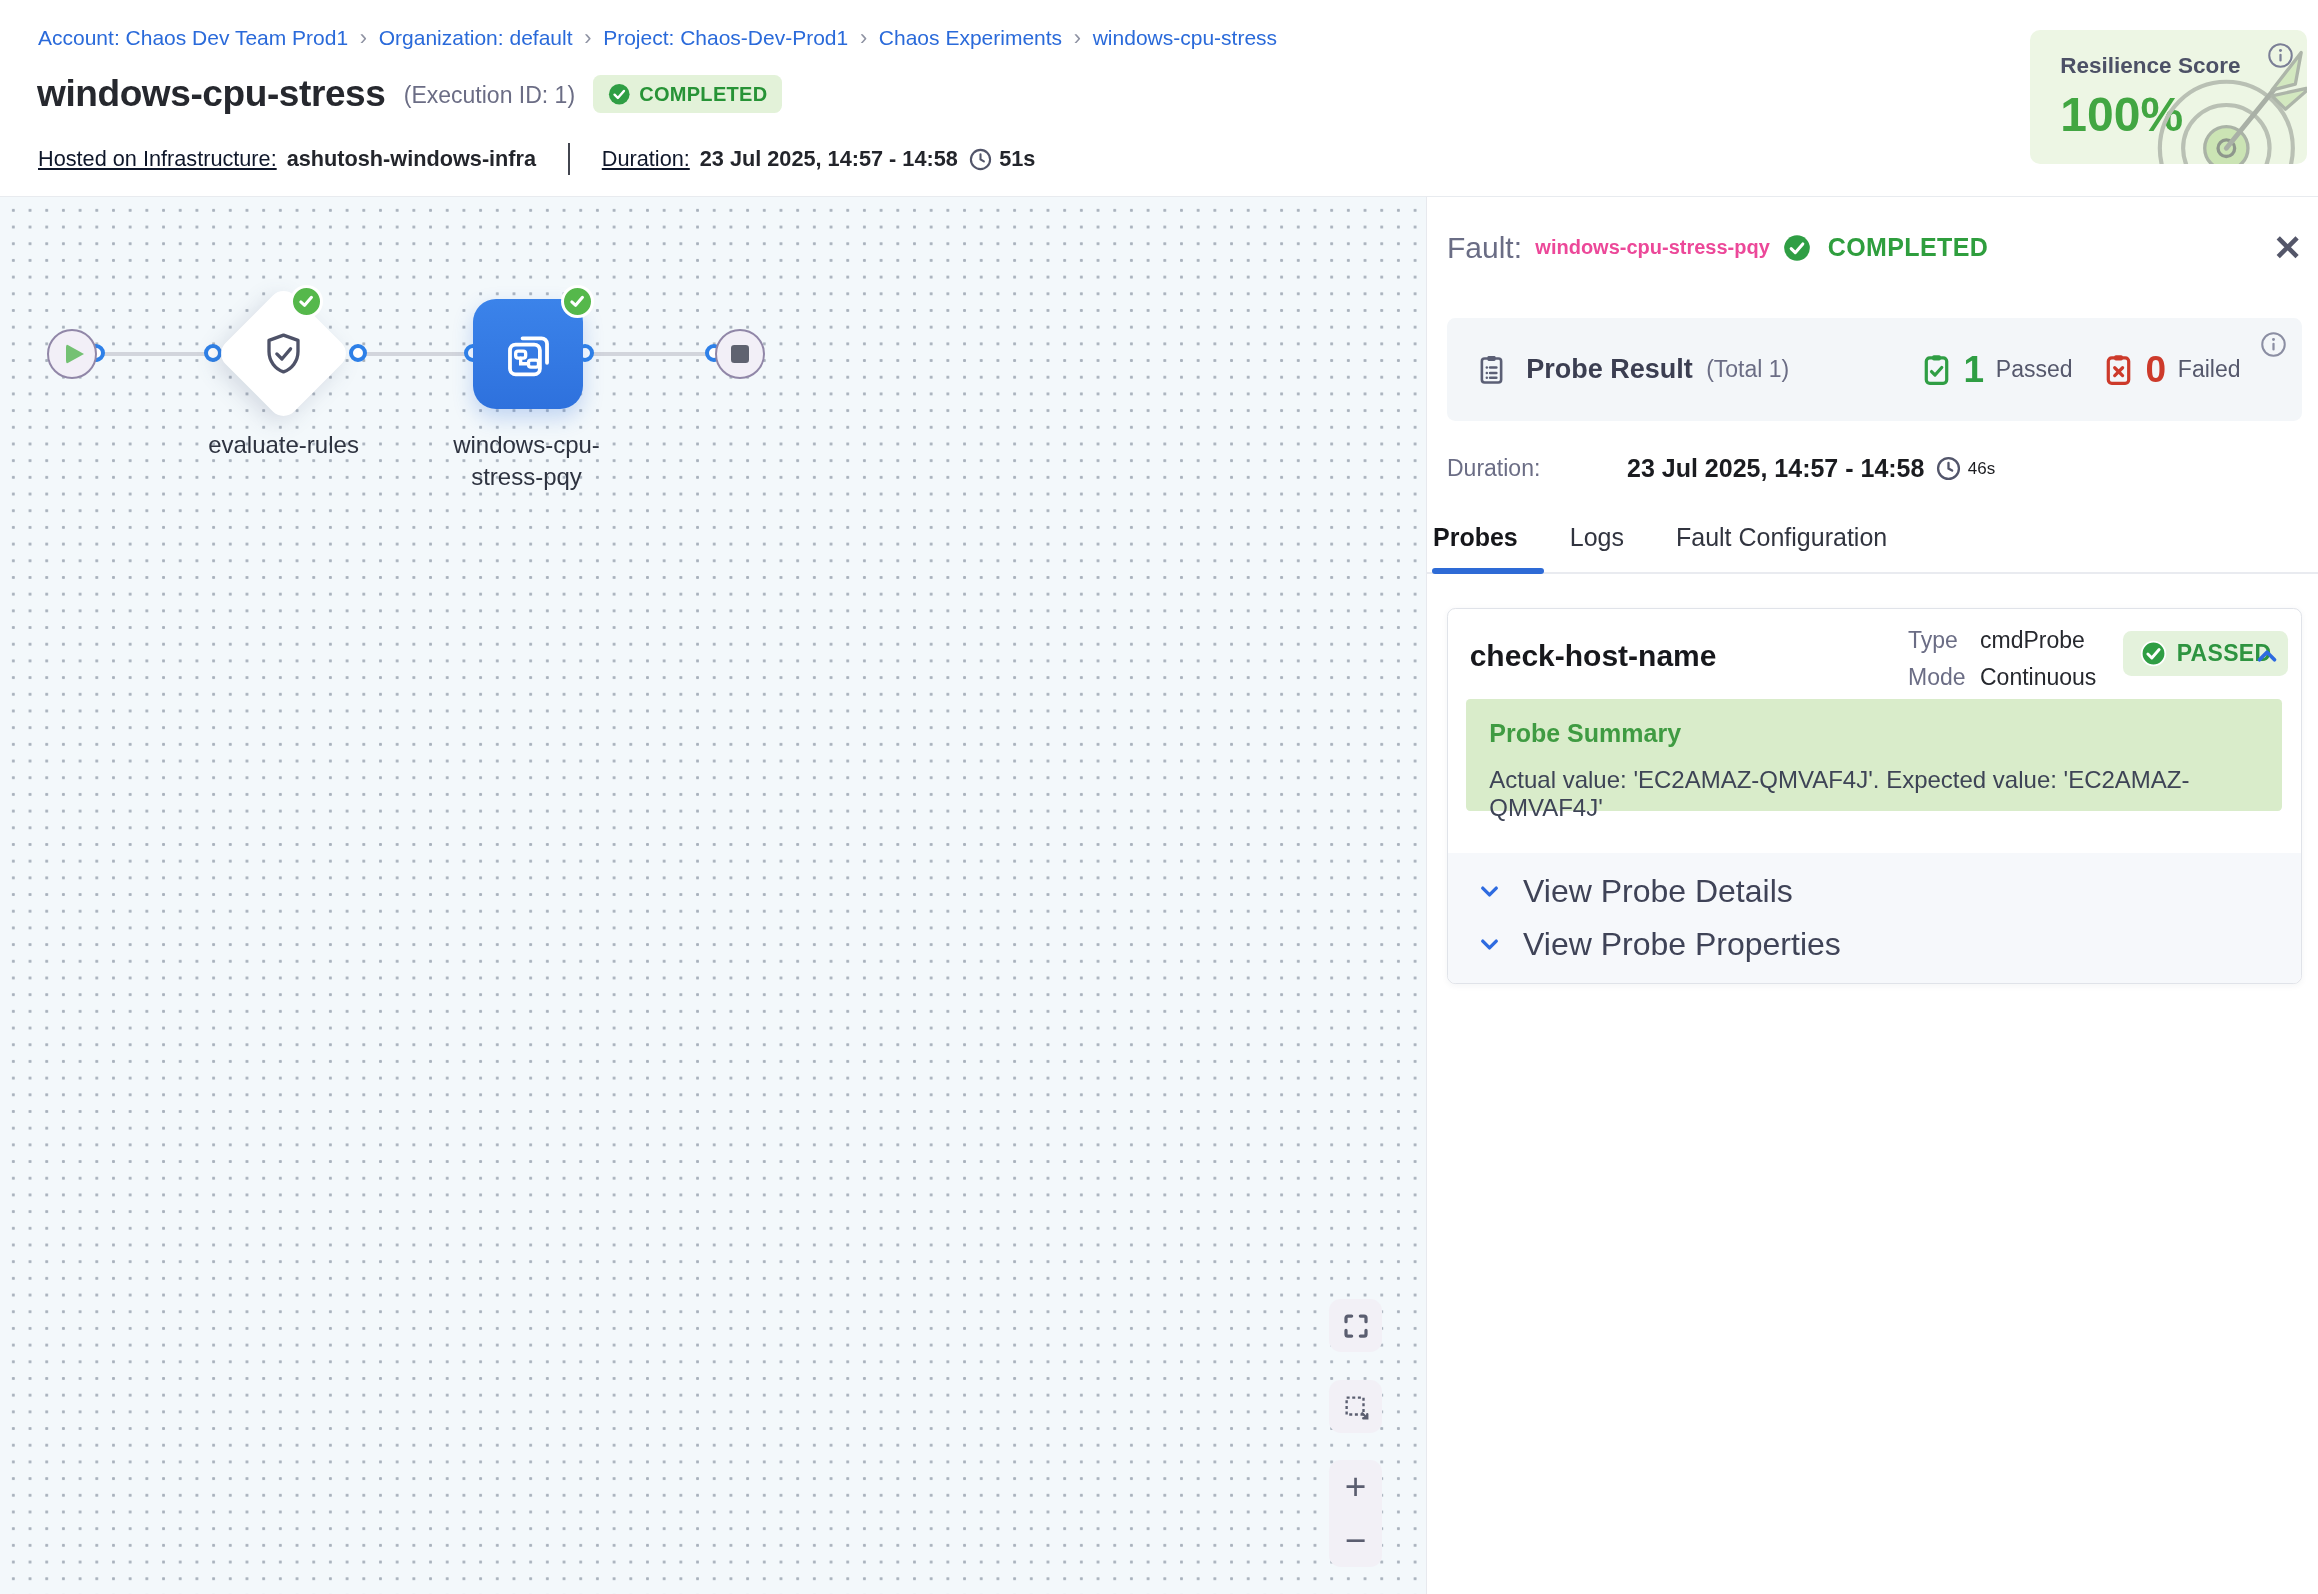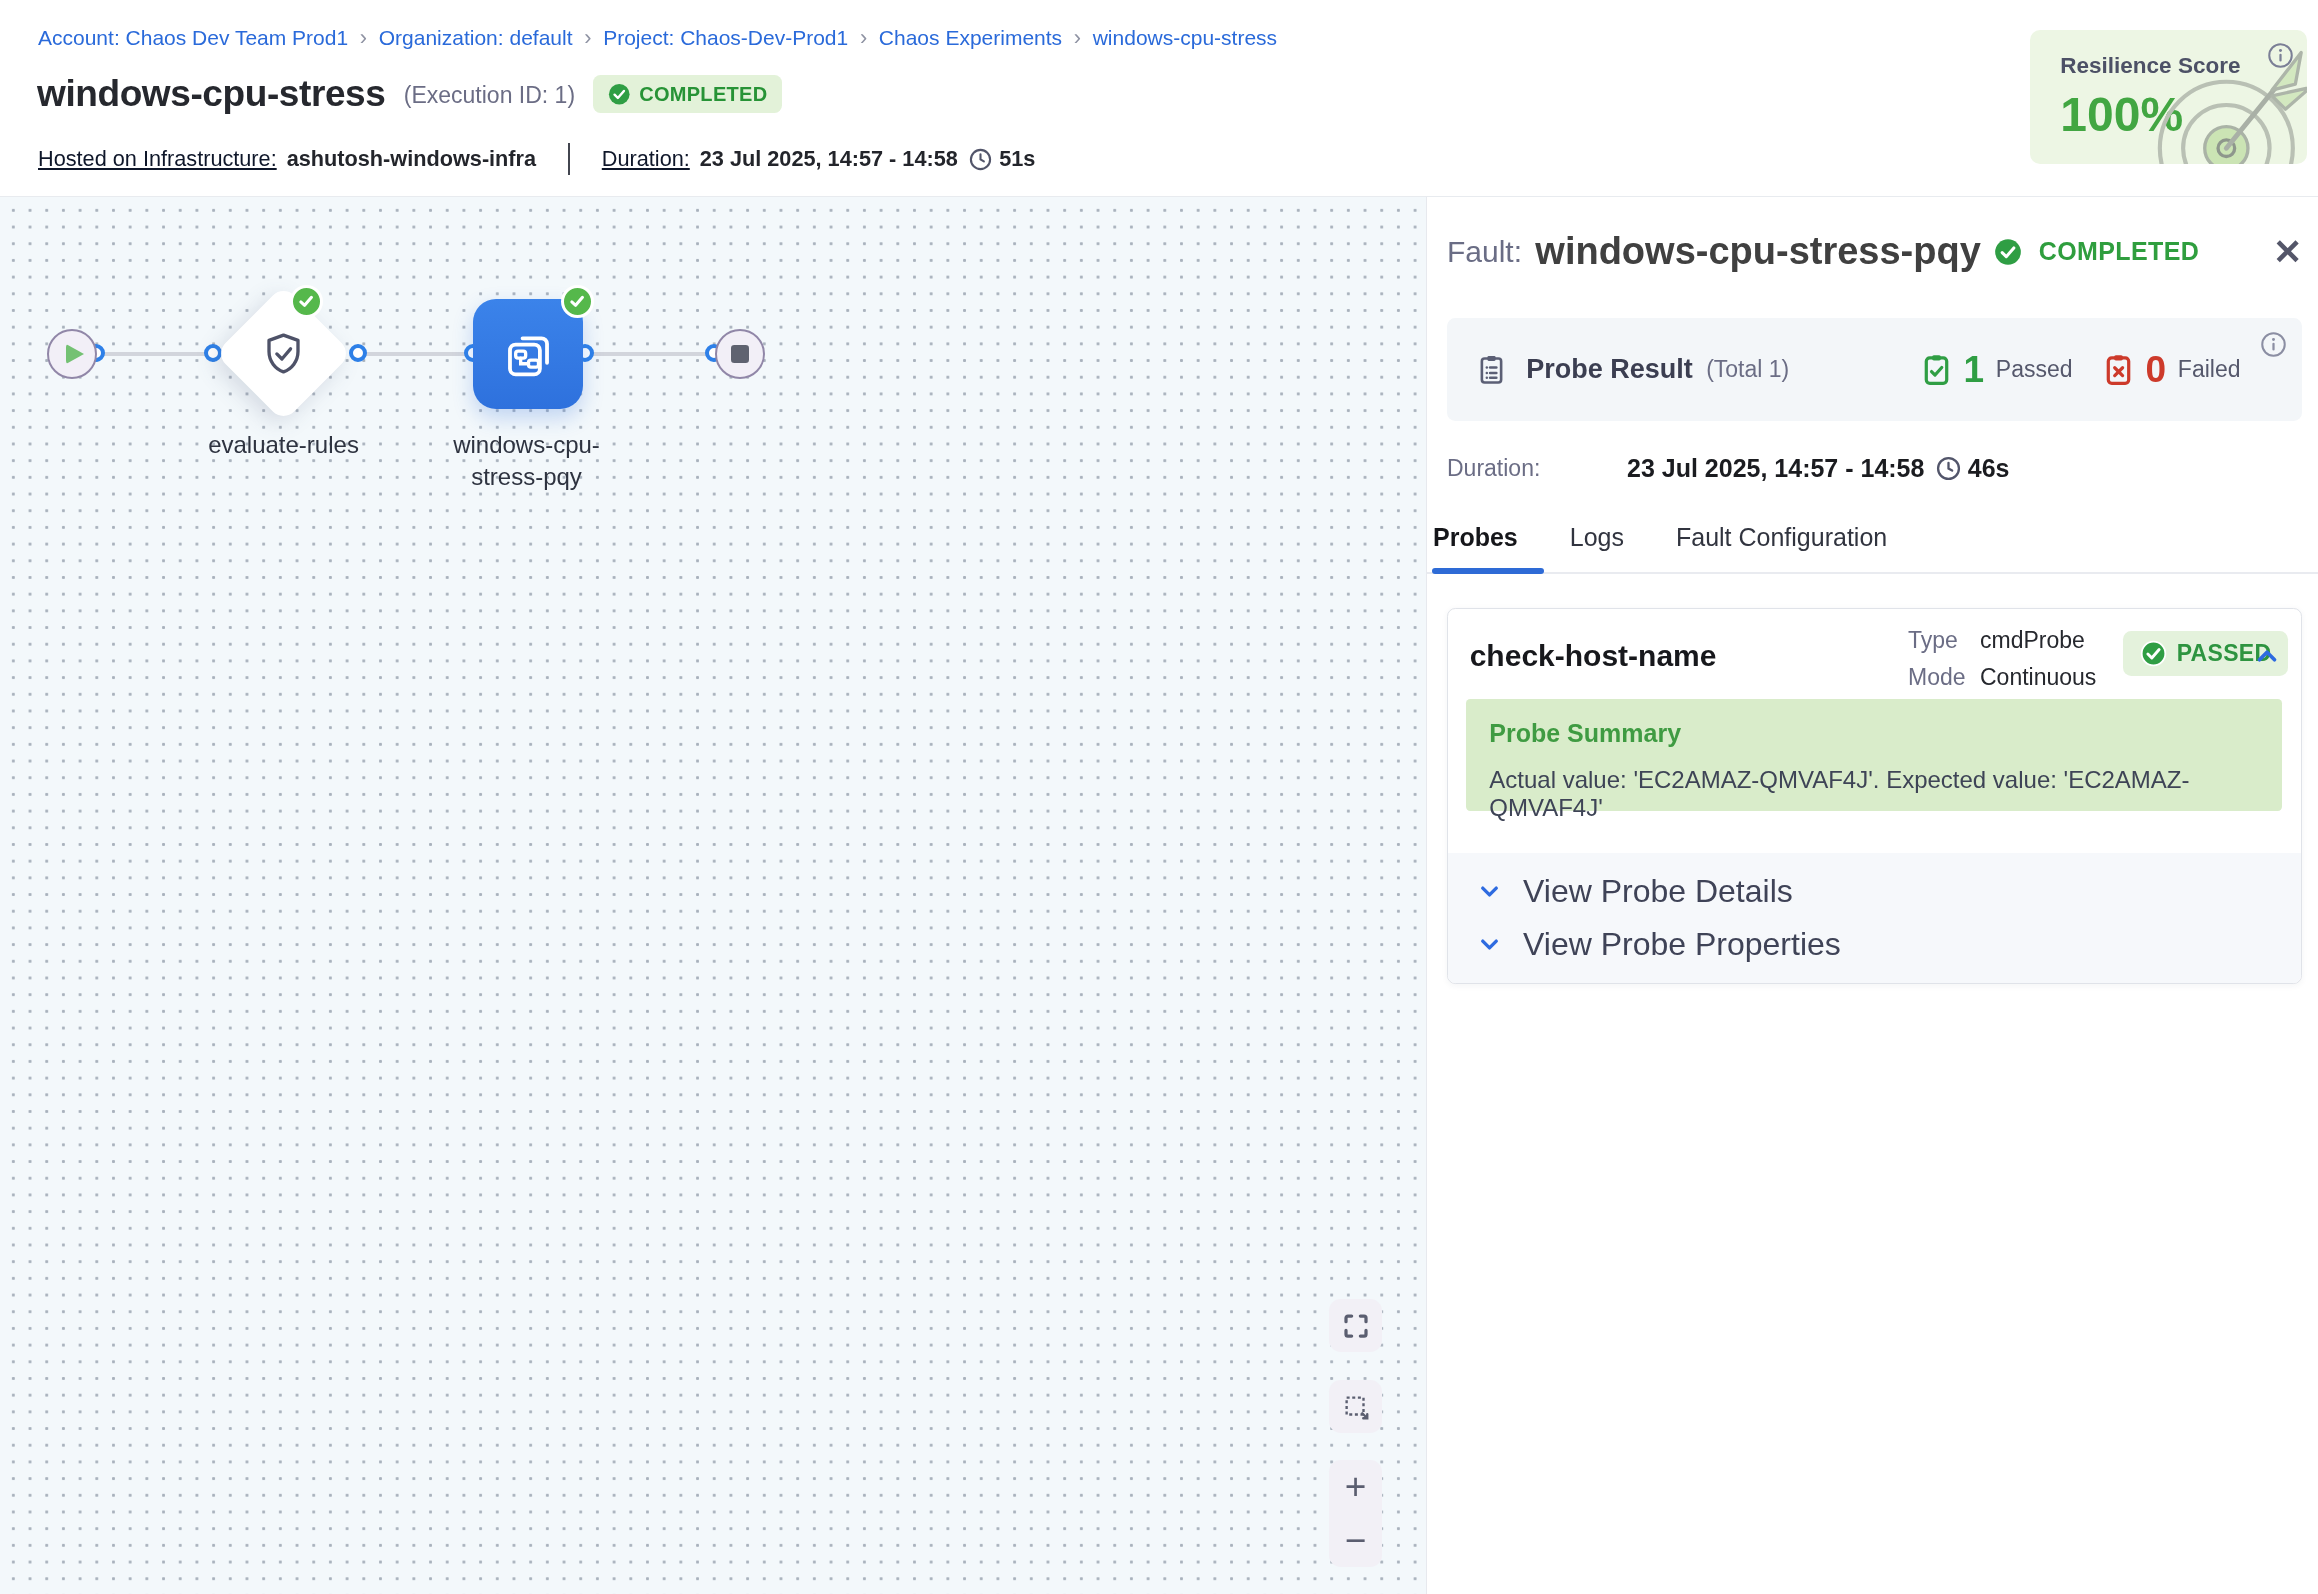--- a/index.html
+++ b/index.html
@@ -46,38 +46,38 @@
   .nlabel { position:absolute; top:232px; width:267px; text-align:center; font-size:24px; color:#2e3340; line-height:32px; }
 
   .cv-btn { position:absolute; left:1329px; width:53px; height:53px; border-radius:11.7px; background:#f2f0f6; display:flex; align-items:center; justify-content:center; cursor:pointer; }
   .cv-zoom { position:absolute; left:1329px; top:1263px; width:53px; height:107px; border-radius:11.7px; background:#f2f0f6; display:flex; flex-direction:column; }
   .cv-zoom .zbtn { flex:1; display:flex; align-items:center; justify-content:center; font-size:37px; color:#5b5e70; cursor:pointer; line-height:1; }
 
   
   .panel { position:absolute; left:1426px; top:197px; right:0; bottom:0; background:#ffffff; border-left:1.7px solid #e7e9ee; }
   .fault-hd { position:absolute; left:20px; top:33px; right:16.7px; display:flex; align-items:center; gap:13.3px; }
   .fault-label { font-size:30px; font-weight:500; color:#6a6d85; }
-  .fault-name { font-size:38px; font-weight:700; color:#404040; }
+  .fault-name { font-size:20px; font-weight:700; color:#ec4899; }
   .fault-status { font-size:25px; font-weight:700; color:#2f9e3e; letter-spacing:0.4px; margin-left:3.3px; }
   .close-btn { margin-left:auto; font-size:35px; font-weight:700; color:#545669; cursor:pointer; line-height:1; }
 
   .pr-card { position:absolute; left:20px; right:17.5px; top:121px; height:103px; background:#f3f6f9; border-radius:8.3px; display:flex; align-items:center; padding:0 28px; }
   .pr-title { font-size:27px; font-weight:700; color:#3b3e51; margin-left:18.3px; }
   .pr-total { font-size:23px; color:#6b6d85; margin-left:13.3px; }
   .pr-right { margin-left:auto; display:flex; align-items:center; }
   .pr-count-g { font-size:37px; font-weight:700; color:#2f9e44; margin-left:10px; }
   .pr-count-r { font-size:37px; font-weight:700; color:#cd3a2b; margin-left:10px; }
   .pr-cap { font-size:23px; color:#55586c; margin:0 28px 0 11.7px; }
   .pr-cap:last-child { margin-right:50px; }
   .pr-info { position:absolute; top:13.3px; right:15px; }
 
   .dur-row { position:absolute; left:20px; top:257px; display:flex; align-items:center; }
   .dur-label { font-size:23px; color:#6b6d85; width:180px; }
   .dur-value { font-size:25px; font-weight:700; color:#1b1c20; }
-  .dur-elapsed { font-size:25px; font-weight:700; color:#1b1c20; }
+  .dur-elapsed { font-size:17px; font-weight:400; color:#1b1c20; }
 
   .tabs { position:absolute; left:6px; top:326px; display:flex; gap:52px; }
   .tab { font-size:25px; color:#31343f; cursor:pointer; }
   .tab.active { font-weight:700; color:#15161a; }
   .tab-underline { position:absolute; left:5px; top:371px; width:112px; height:5.8px; border-radius:3.3px; background:#2e6bd6; }
   .tab-divider { position:absolute; left:0; right:0; top:375px; height:1.7px; background:#e9ebf0; }
 
   .probe-card { position:absolute; left:20px; right:17.5px; top:411px; height:376px; background:#ffffff; border:1.7px solid #e0e3e9; border-radius:8.3px; box-shadow:0 1.7px 6.7px rgba(40,50,80,0.05); }
   .probe-name { position:absolute; left:21.7px; top:30px; font-size:30px; font-weight:600; color:#17181c; }
   .probe-meta { position:absolute; left:460px; top:13.3px; font-size:23px; line-height:37px; }

